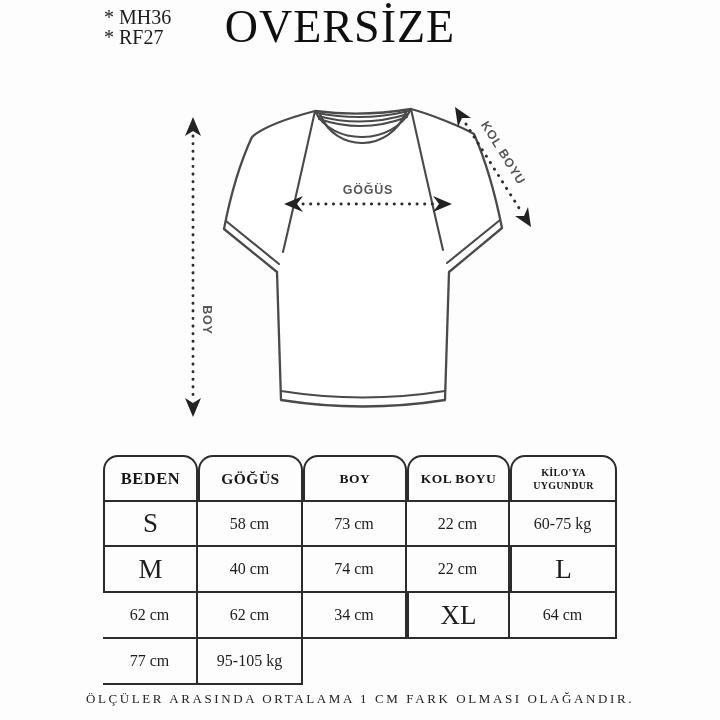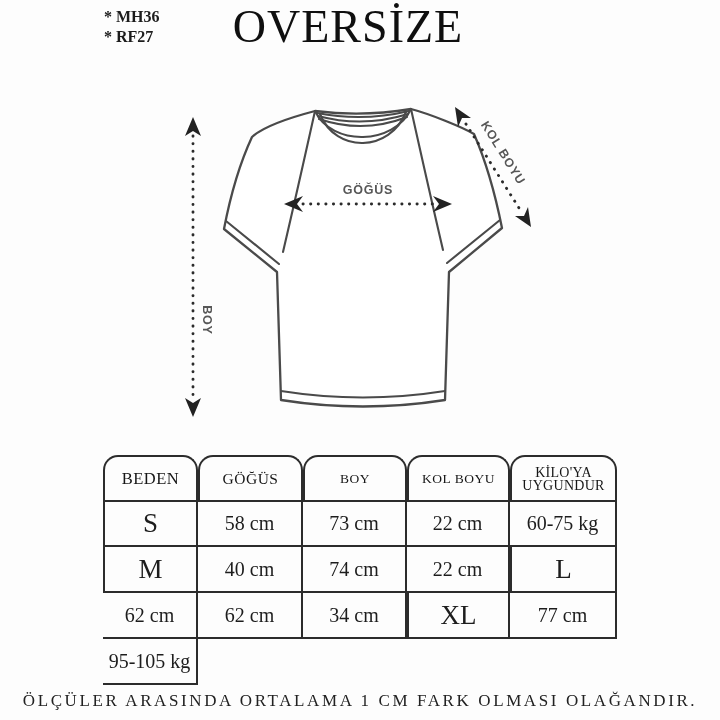--- a/index.html
+++ b/index.html
@@ -4,25 +4,25 @@
 <style>
   html,body { margin:0; padding:0; }
   body {
     width:720px; height:720px; position:relative; overflow:hidden;
     background:#fdfdfd; color:#1d1d1d;
     font-family:"Liberation Serif", serif;
   }
   
   .codes {
     position:absolute; left:104px; top:7px;
-    font-size:16px; line-height:20px; color:#1c1c1c;font-weight:bold;
+    font-size:20px; line-height:20px; color:#1c1c1c;
   }
   .code-line { white-space:pre; }
   .page-title {
-    position:absolute; left:16px; top:1px; width:664px;
+    position:absolute; left:8px; top:1px; width:664px;
     text-align:center; font-size:46px; line-height:52px;
     color:#0f0f0f; letter-spacing:1px;
   }
   
   .diagram { position:absolute; left:170px; top:88px; width:380px; height:345px; }
   .shirt-line  { fill:none; stroke:#4a4a4a; stroke-width:2.1; stroke-linejoin:round; stroke-linecap:round; }
   .shirt-body  { fill:#ffffff; stroke:#4a4a4a; stroke-width:2.3; stroke-linejoin:round; }
   .dots { fill:none; stroke:#2b2b2b; stroke-width:2.9; stroke-linecap:round; stroke-dasharray:0.2 7.4; }
   .head { fill:#222222; stroke:none; }
   .measure-label {
@@ -37,34 +37,34 @@
     grid-template-rows:45px 47px 46px 46px 46px;
     box-sizing:border-box;
   }
   .size-table > div {
     display:flex; flex-direction:column; align-items:center; justify-content:center;
     box-sizing:border-box; background:#fdfdfd; text-align:center;
   }
   .hd {
     border:2px solid #2c2c2c; border-bottom:none;
     border-radius:15px 15px 0 0;
-    font-size:15px; letter-spacing:0.5px; color:#161616;
+    font-size:15px; letter-spacing:0.5px; color:#161616;font-weight:bold;
   }
   .hd-beden { font-size:16.5px; }
   .hd-gogus { font-size:15.5px; }
   .hd-boy, .hd-kol { font-size:13.5px; }
-  .hd-kilo { font-size:14px; line-height:13px; letter-spacing:0.3px; }
-  .c  { border-right:2px solid #2c2c2c; border-bottom:2px solid #2c2c2c; font-size:20px; }
+  .hd-kilo { font-size:10px; line-height:13px; letter-spacing:0.3px; }
+  .c  { border-right:2px solid #2c2c2c; border-bottom:2px solid #2c2c2c; font-size:16px; }
   .cl { border-left:2px solid #2c2c2c; }
   .rt { border-top:2px solid #2c2c2c; }
   .size-cell { font-size:27px; }
   
   .footer-note {
     position:absolute; left:0; top:691px; width:720px;
-    text-align:center; font-size:17px; letter-spacing:2.6px; color:#222222;
+    text-align:center; font-size:13px; letter-spacing:2.6px; color:#222222;
   }
 </style>
 </head>
 <body>
 
 <div class="codes">
   <div class="code-line">* MH36</div>
   <div class="code-line">* RF27</div>
 </div>
 
@@ -154,17 +154,18 @@
   <div class="c">40 cm</div>
   <div class="c">74 cm</div>
   <div class="c">22 cm</div>
 
   <div class="c cl size-cell">L</div>
   <div class="c">62 cm</div>
   <div class="c">62 cm</div>
   <div class="c">34 cm</div>
 
   <div class="c cl size-cell">XL</div>
+  <div class="c">64 cm</div>
   <div class="c">77 cm</div>
   <div class="c">95-105 kg</div>
 </div>
 
 <div class="footer-note">ÖLÇÜLER ARASINDA ORTALAMA 1 CM FARK OLMASI OLAĞANDIR.</div>
 
 </body></html>

